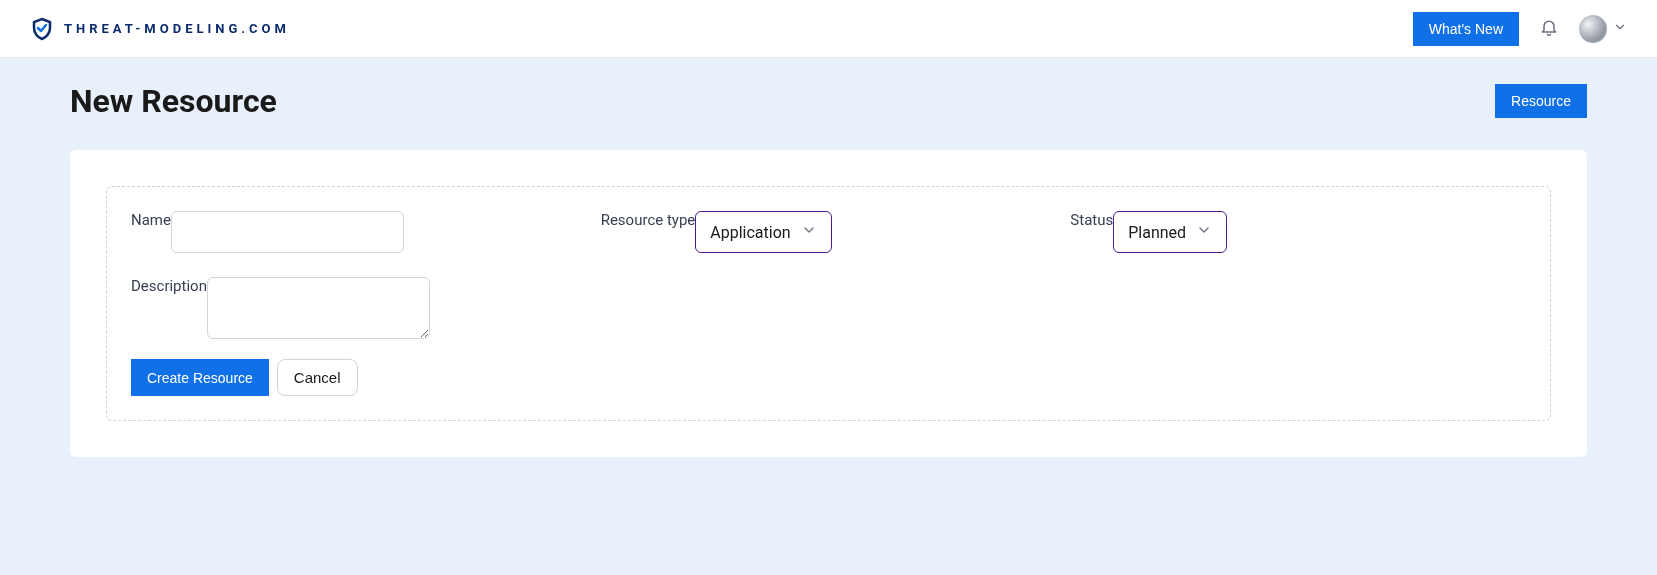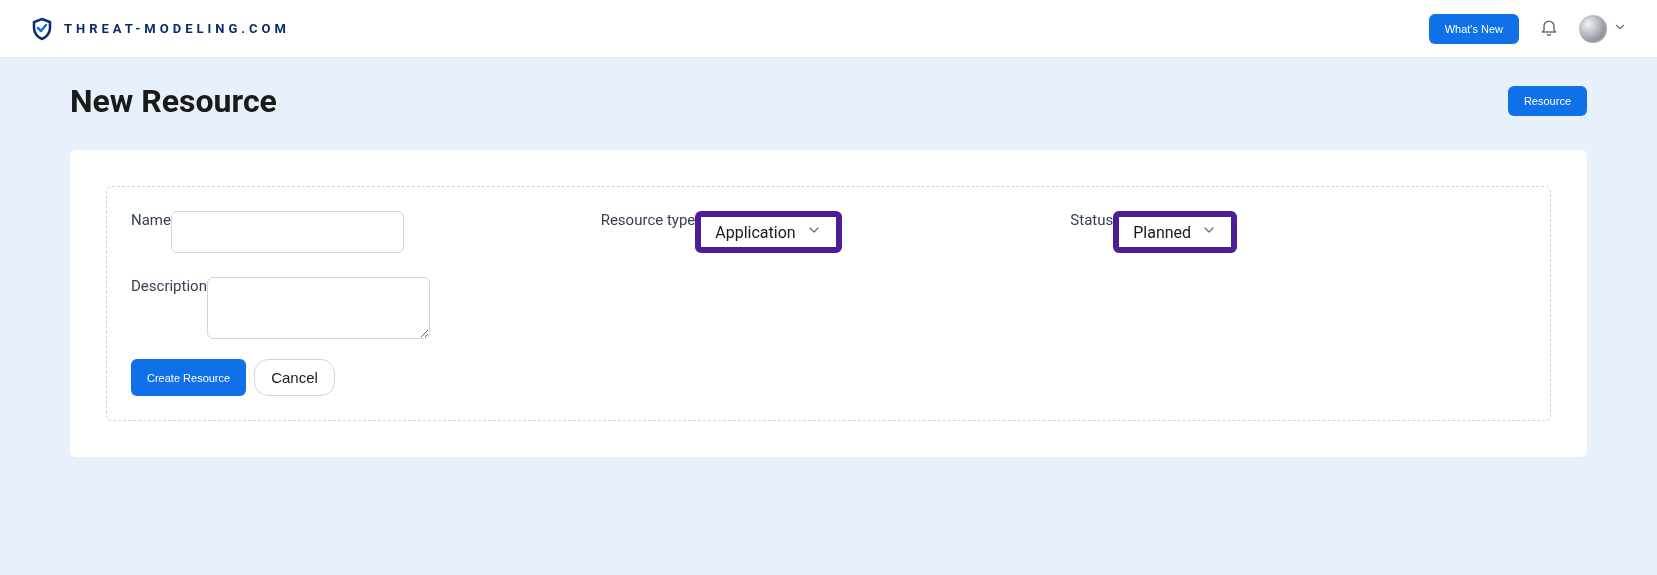--- a/index.html
+++ b/index.html
@@ -46,22 +46,22 @@
       display: flex;
       align-items: center;
       gap: 20px;
     }
     
     .btn-primary {
       background: #1070e8;
       color: #ffffff;
       border: none;
       padding: 9px 16px;
-      border-radius: 6px;
-      font-size: 11px;
+      border-radius: 0;
+      font-size: 14px;
       cursor: pointer;
     }
     
     .bell-icon {
       cursor: pointer;
       color: #6b7280;
     }
     
     .avatar-group {
       display: flex;
@@ -144,21 +144,21 @@
       border: 1px solid #d1d5db;
       border-radius: 6px;
       padding: 0 12px;
       font-size: 16px;
       background: #ffffff;
       color: #1a1a1a;
     }
     
     .form-select {
       height: 42px;
-      border: 6px solid #4c1d95;
+      border: 1px solid #4c1d95;
       border-radius: 6px;
       padding: 0 40px 0 14px;
       font-size: 16px;
       background: #ffffff;
       color: #1a1a1a;
       display: flex;
       align-items: center;
       position: relative;
       cursor: pointer;
     }
@@ -187,21 +187,21 @@
       display: flex;
       gap: 8px;
       margin-top: 20px;
     }
     
     .btn-secondary {
       background: #ffffff;
       color: #1a1a1a;
       border: 1px solid #d1d5db;
       padding: 9px 16px;
-      border-radius: 14px;
+      border-radius: 8px;
       font-size: 15px;
       cursor: pointer;
     }
   </style>
 </head>
 <body>
 
 <header class="topbar">
   <div class="brand">
     <span class="brand-logo">

